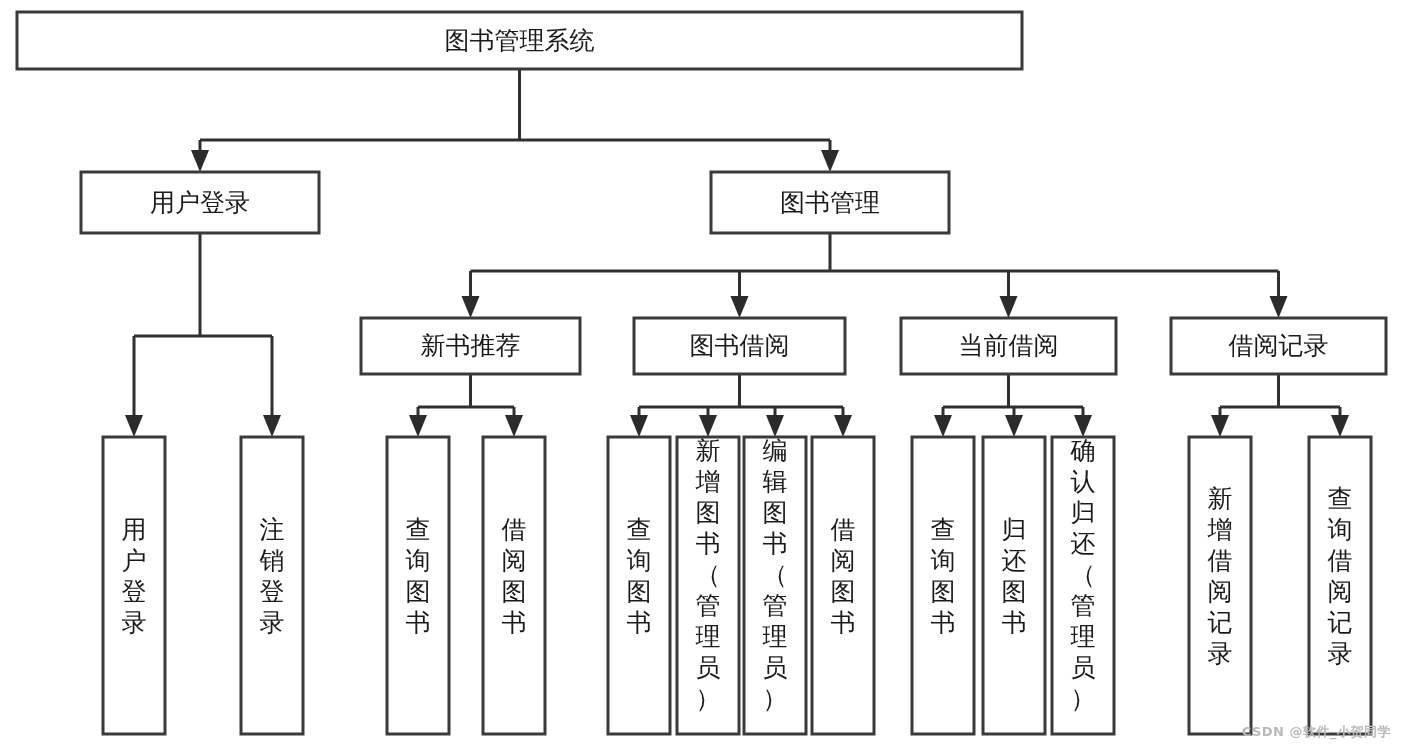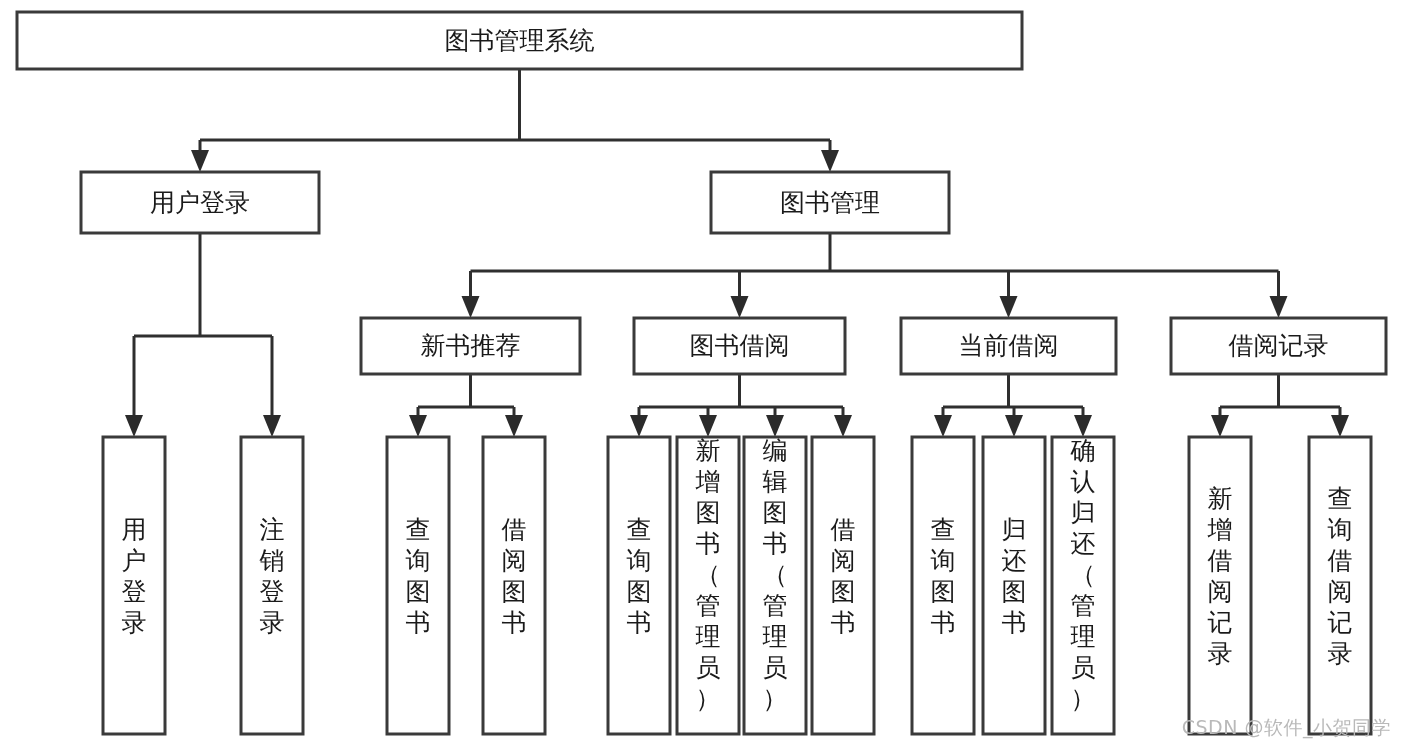--- a/index.html
+++ b/index.html
@@ -49,25 +49,26 @@
     font-family: "DejaVu Sans", "Liberation Sans", sans-serif;
     font-size: 25px;
     fill: #1a1a1a;
     text-anchor: middle;
   }
   .watermark {
     position: absolute;
     right: 14px;
     bottom: 6px;
     font-family: "DejaVu Sans", "Liberation Sans", sans-serif;
-    font-size: 19px;
+    font-size: 13px;
     color: #b9b9b9;
     letter-spacing: 0.5px;
     white-space: nowrap;
     user-select: none;
+    font-weight: bold;
   }
 </style>
 </head>
 <body>
 
 <svg id="diagram" viewBox="0 0 1405 747" xmlns="http://www.w3.org/2000/svg">
   <g id="edges-layer">
       <path class="edge" d="M 519.5 69 L 519.5 140"></path>
       <path class="edge" d="M 200 140 L 830 140"></path>
       <path class="edge" d="M 200 140 L 200 150"></path>

